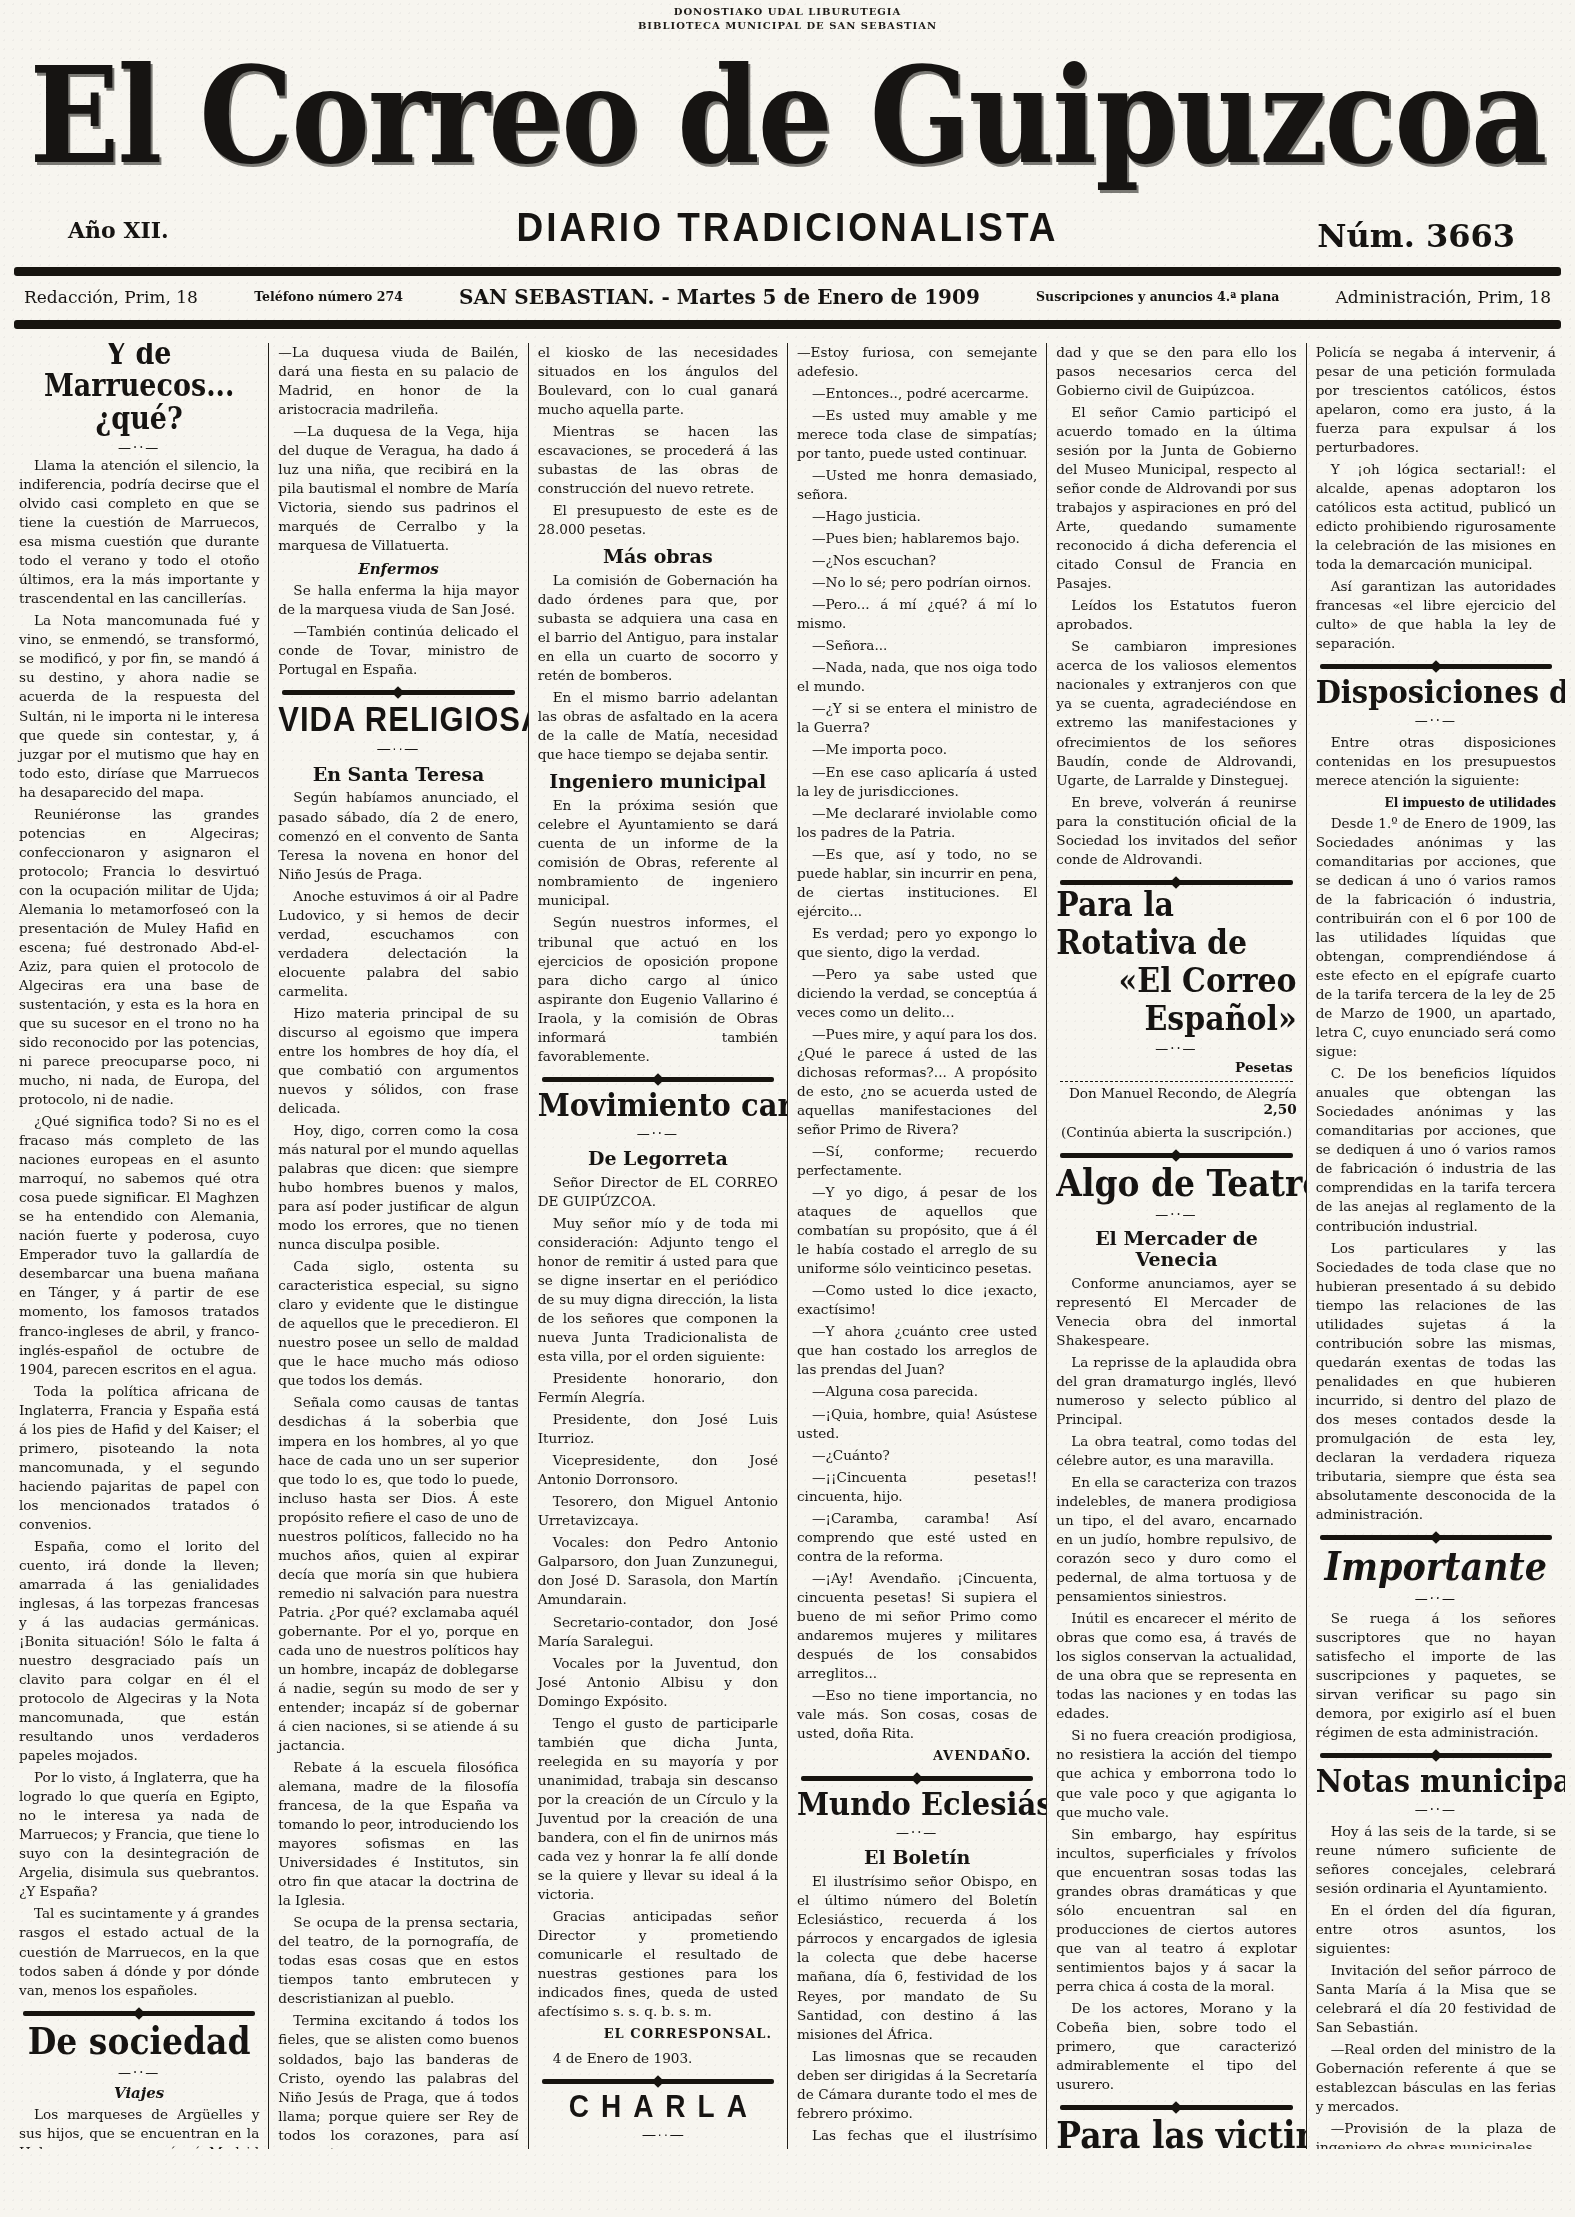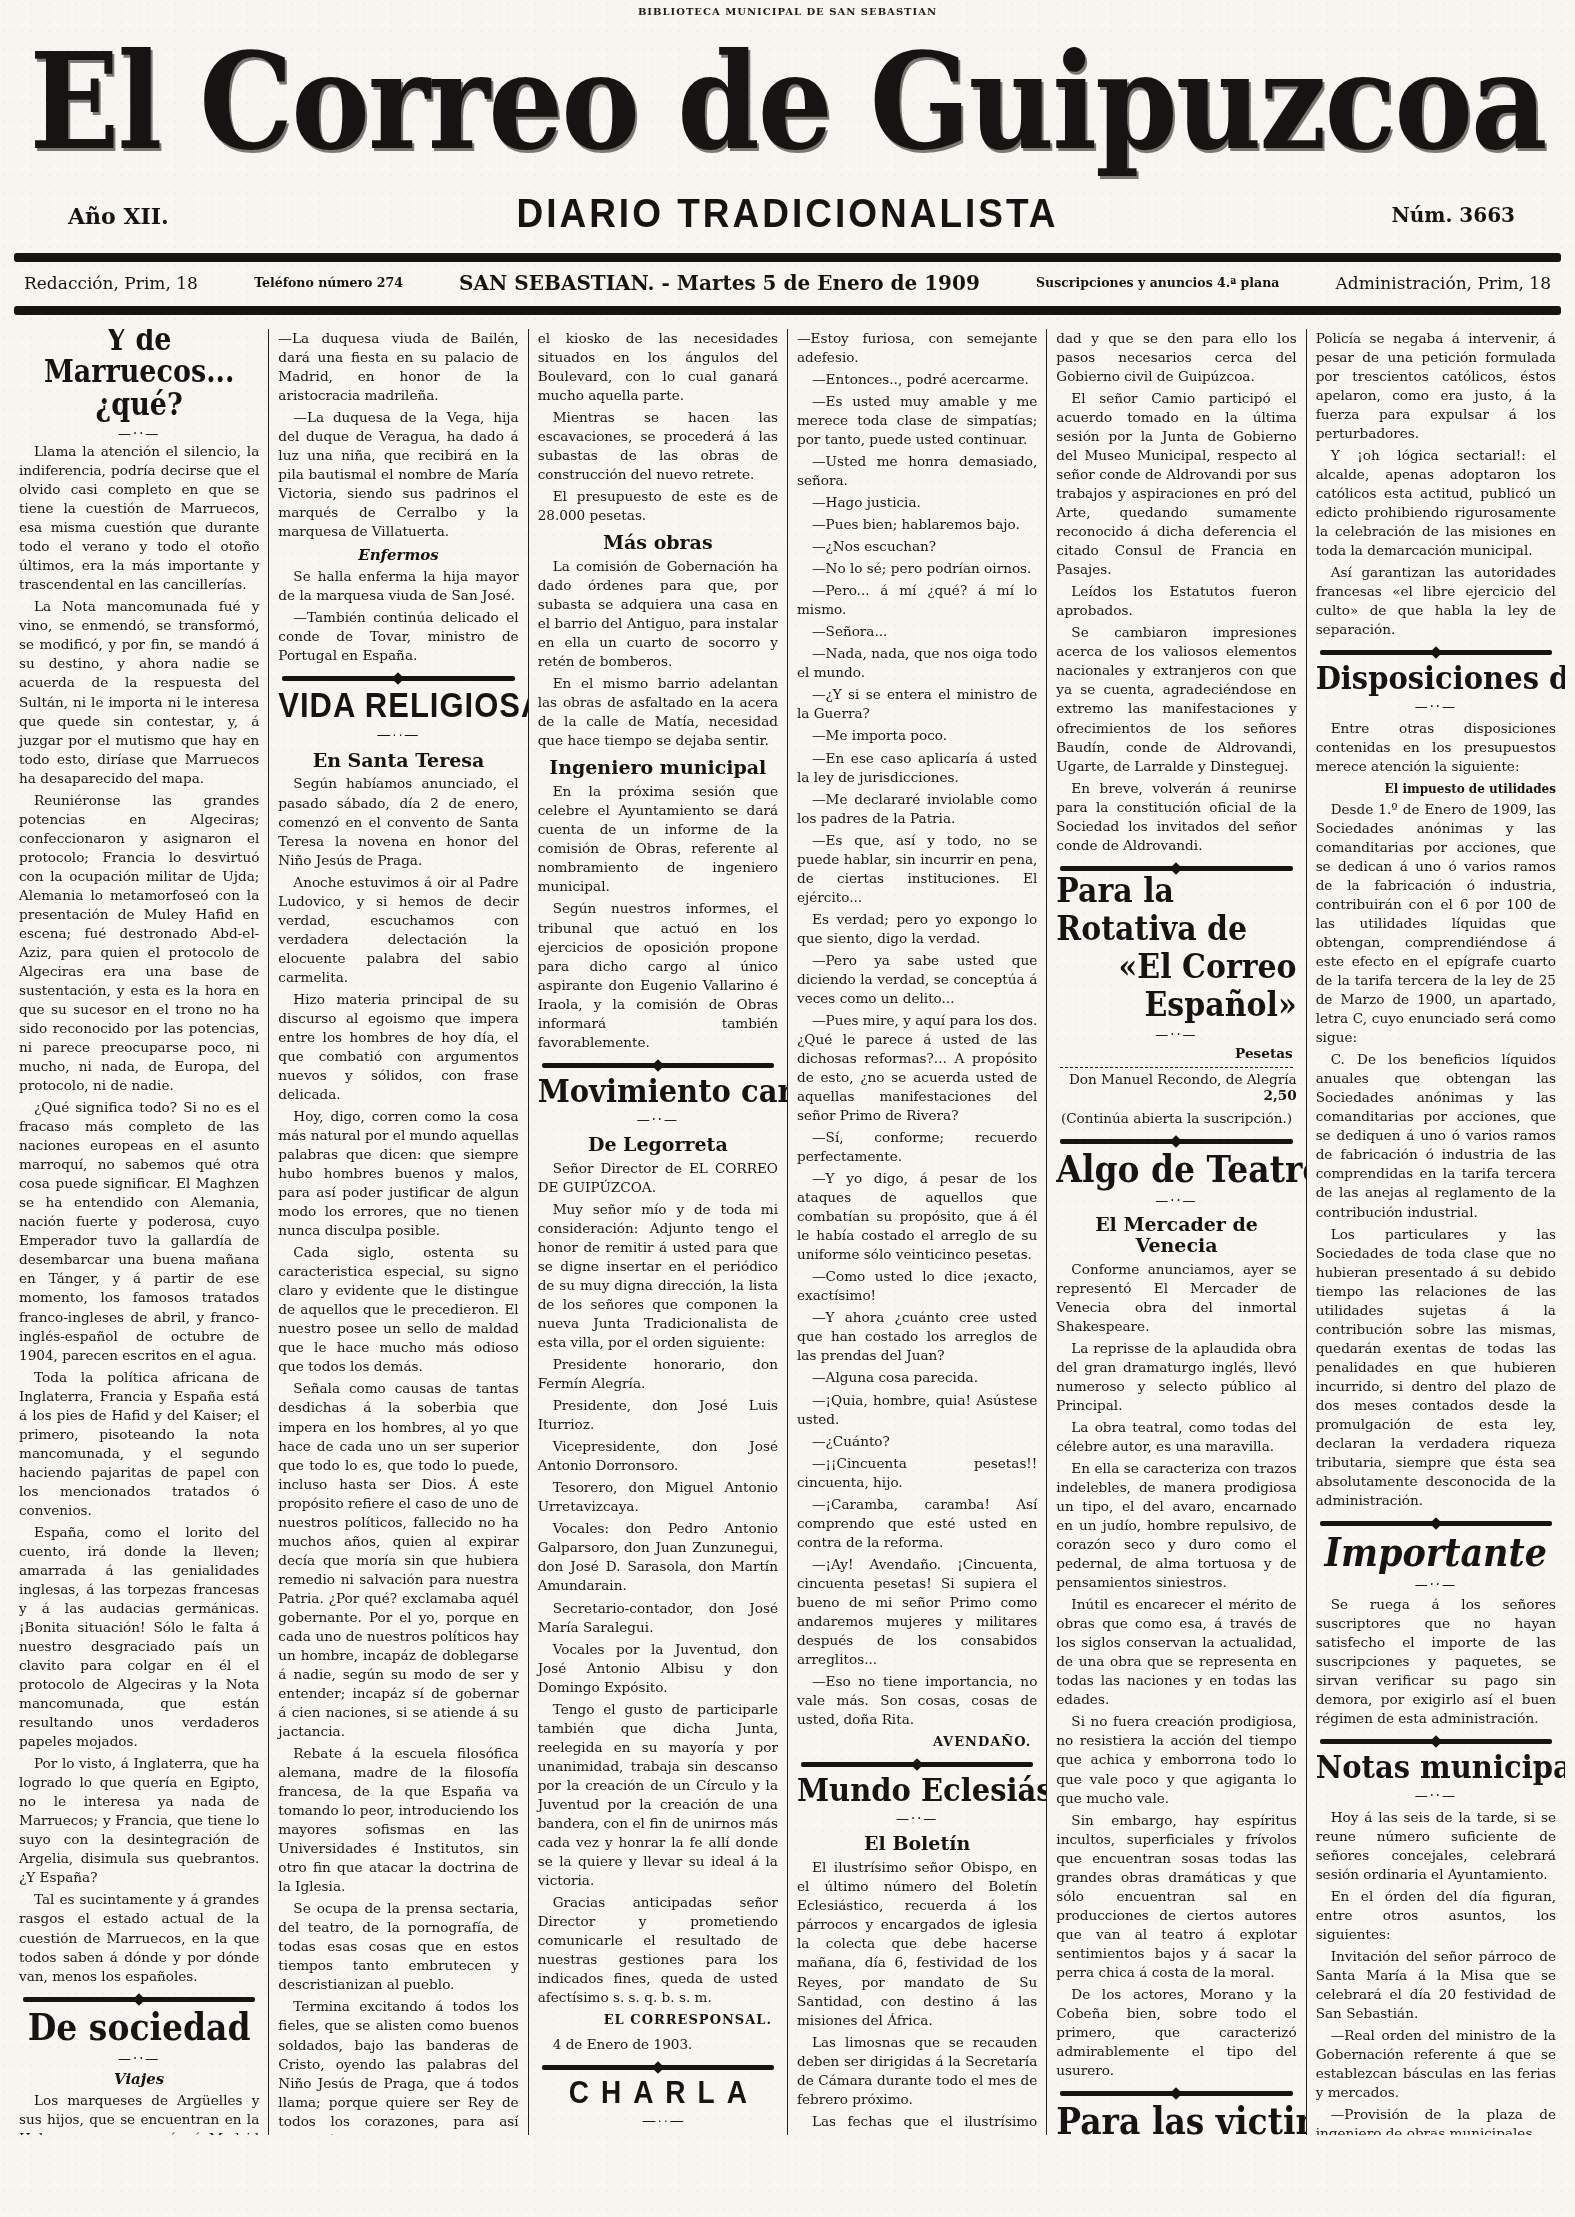--- a/index.html
+++ b/index.html
@@ -28,21 +28,21 @@
     transform:scaleY(1.12);
     transform-origin:top center;
     text-shadow:2px 2px 0 rgba(20,18,15,.55);
     white-space:nowrap;
   }
   .subtitle-row{position:relative;height:58px;margin-top:34px;}
   .year-label{position:absolute;left:68px;top:12px;font-size:22px;font-weight:bold;}
   .subtitle{position:absolute;left:0;right:0;top:2px;text-align:center;
     font-family:"Liberation Sans", sans-serif;font-weight:bold;font-size:37px;
     letter-spacing:3px;transform:scaleY(1.1);}
-  .issue-label{position:absolute;right:60px;top:12px;font-size:20px;font-weight:bold;}
+  .issue-label{position:absolute;right:60px;top:12px;font-size:32px;font-weight:bold;}
   .rule-thick{height:9px;background:#17140f;margin:4px 14px 0;border-radius:3px;}
   .dateline-row{display:flex;align-items:center;justify-content:space-between;
     padding:9px 24px 7px;}
   .dl-item{white-space:nowrap;}
   .dl-bold{font-weight:normal;font-size:17px;}
   .dl-small{font-weight:bold;font-size:12.5px;}
   .dl-center{font-weight:bold;font-size:20px;}
 
   
   .columns{display:flex;padding:14px 10px 0;height:1806px;overflow:hidden;}
@@ -85,20 +85,21 @@
   .money{display:flex;align-items:flex-end;font-size:13.6px;margin:3px 0;flex-direction:column;}
   .money .money-name{flex:1;}
   .money .money-val{font-weight:bold;padding-left:8px;}
 </style>
 </head>
 <body>
 
 <div class="page">
 
   <div class="stamp">
+    <div>DONOSTIAKO UDAL LIBURUTEGIA</div>
     <div>BIBLIOTECA MUNICIPAL DE SAN SEBASTIAN</div>
   </div>
 
   <div class="masthead">El Correo de Guipuzcoa</div>
 
   <div class="subtitle-row">
     <span class="year-label">Año XII.</span>
     <span class="subtitle">DIARIO TRADICIONALISTA</span>
     <span class="issue-label">Núm. 3663</span>
   </div>

